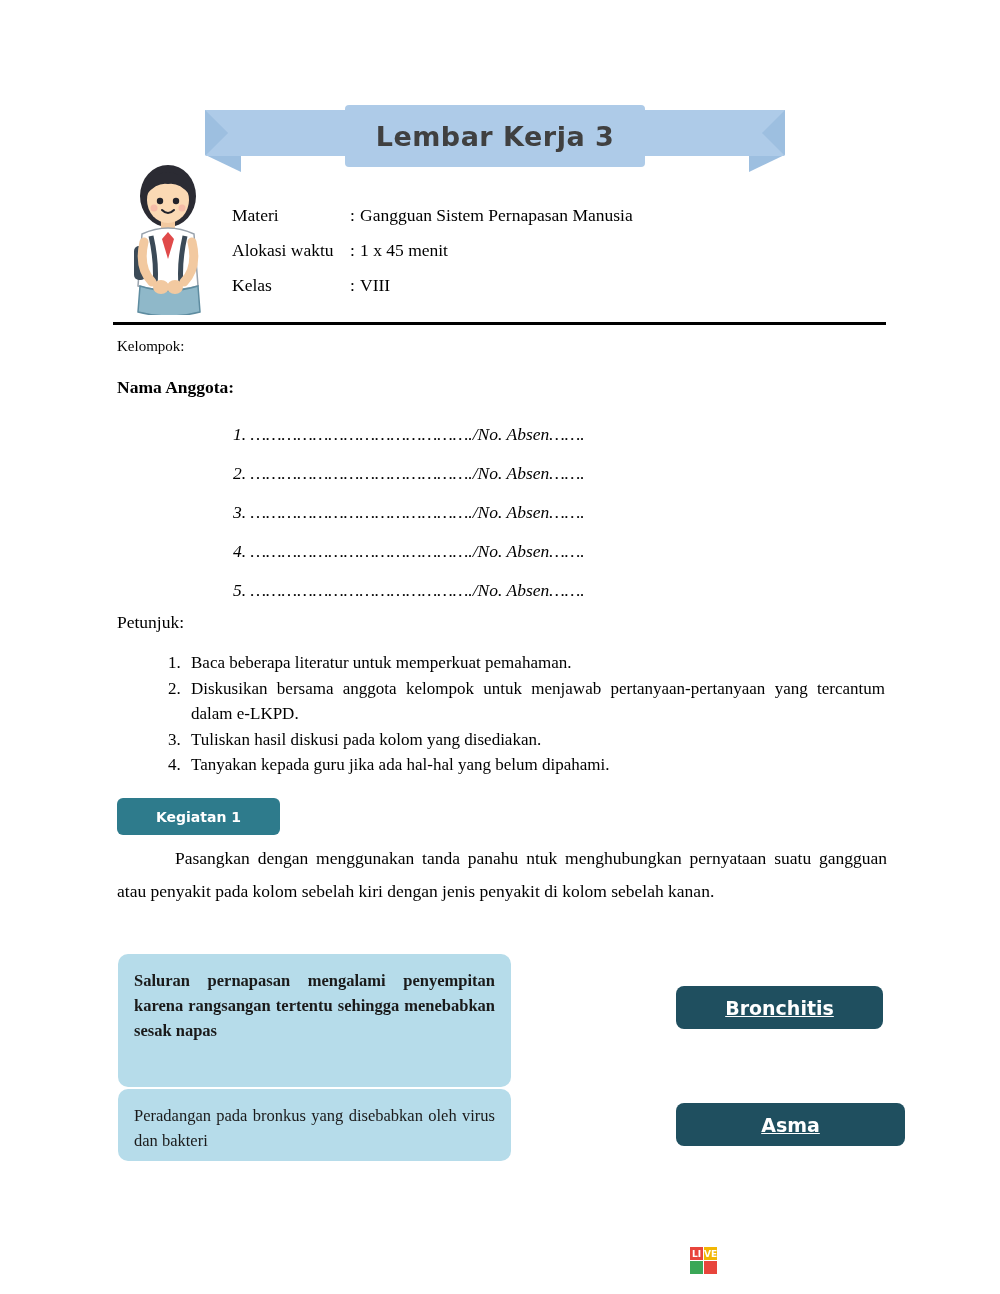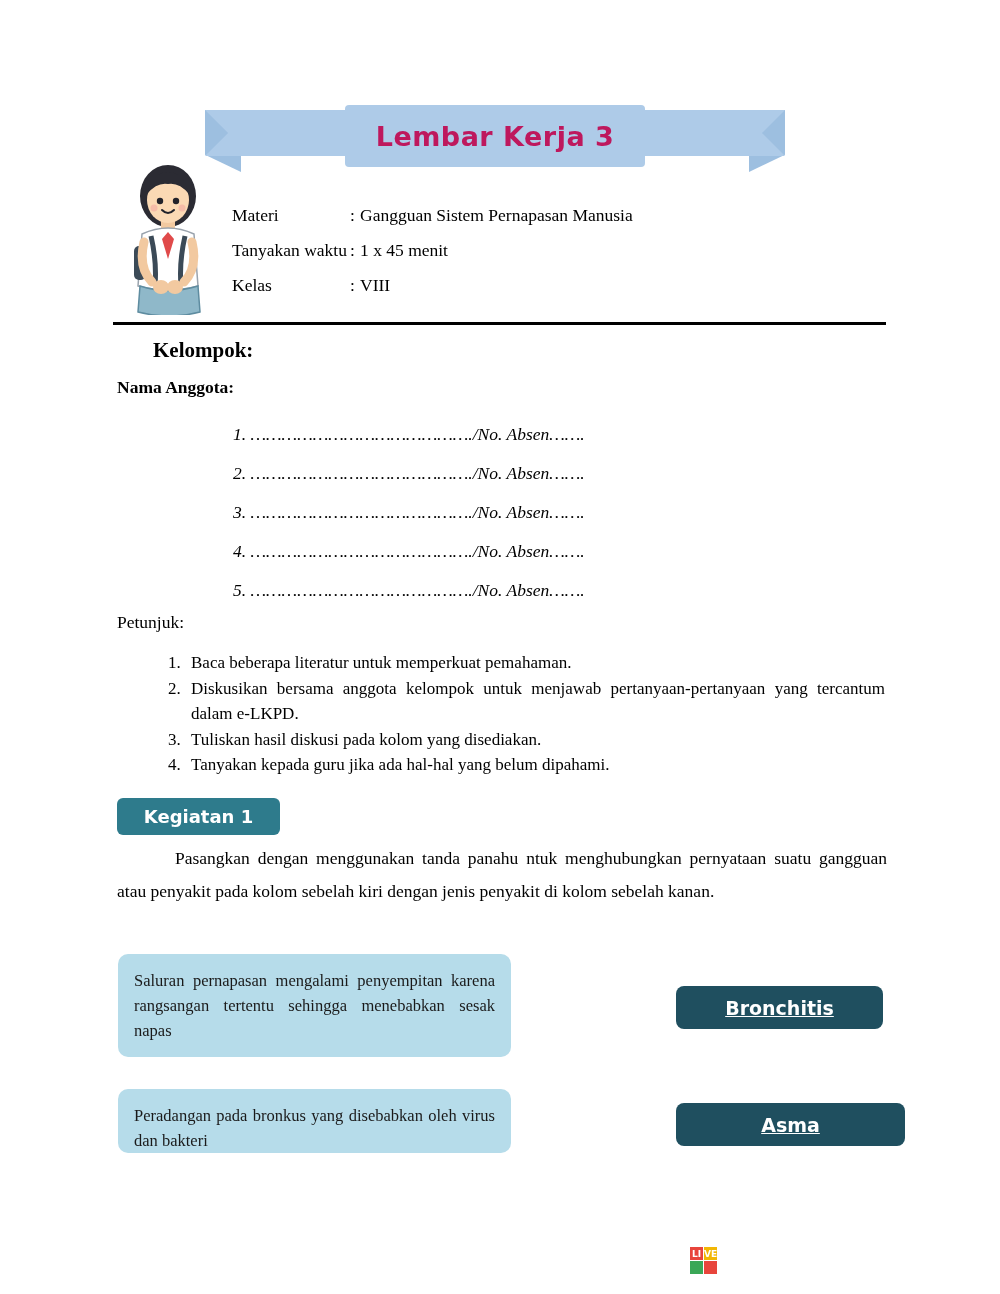--- a/index.html
+++ b/index.html
@@ -72,21 +72,21 @@
     background: #aecbe8;
     border-radius: 4px;
     display: flex;
     align-items: center;
     justify-content: center;
   }
   .banner-title {
     font-family: "DejaVu Sans", sans-serif;
     font-weight: bold;
     font-size: 27px;
-    color: #be185d;
+    color: #404040;
     letter-spacing: 0.5px;
   }
 
   
   .character {
     position: absolute;
     left: 118px;
     top: 160px;
     width: 100px;
     height: 155px;
@@ -111,23 +111,22 @@
     top: 322px;
     width: 773px;
     border-top: 3px solid #000;
   }
 
   
   .kelompok {
     position: absolute;
     left: 117px;
     top: 338px;
-    font-size: 21px;
-    font-weight: bold;
-    margin-left: 36px;
+    font-size: 15px;
+    font-weight: normal;
   }
   .nama-anggota {
     position: absolute;
     left: 117px;
     top: 377px;
     font-size: 17.5px;
     font-weight: bold;
   }
   .member-list {
     position: absolute;
@@ -175,21 +174,21 @@
     height: 37px;
     background: #2e7b8c;
     border-radius: 6px;
     display: flex;
     align-items: center;
     justify-content: center;
   }
   .kegiatan-badge span {
     font-family: "DejaVu Sans", sans-serif;
     font-weight: bold;
-    font-size: 18px;
+    font-size: 14px;
     color: #ffffff;
   }
 
   .kegiatan-text {
     position: absolute;
     left: 117px;
     top: 842px;
     width: 770px;
     font-size: 17.5px;
     line-height: 33px;
@@ -206,27 +205,28 @@
     box-sizing: border-box;
     font-size: 16.5px;
     line-height: 25px;
     text-align: justify;
     color: #1a1a1a;
   }
   .stmt-1 {
     left: 118px;
     top: 954px;
     width: 393px;
-    height: 103px;
+    height: 133px;
+    font-weight: bold;
   }
   .stmt-2 {
     left: 118px;
     top: 1089px;
     width: 393px;
-    height: 64px;
+    height: 72px;
   }
 
   .ansbox {
     position: absolute;
     background: #1f4f5f;
     border-radius: 8px;
     display: flex;
     align-items: center;
     justify-content: center;
     font-family: "DejaVu Sans", sans-serif;
@@ -337,21 +337,21 @@
     </svg>
   </div>
 
   <div class="header-info">
     <div class="hi-row">
       <div class="hi-label">Materi</div>
       <div class="hi-sep">:</div>
       <div class="hi-value">Gangguan Sistem Pernapasan Manusia</div>
     </div>
     <div class="hi-row">
-      <div class="hi-label">Tanyakan waktu</div>
+      <div class="hi-label">Alokasi waktu</div>
       <div class="hi-sep">:</div>
       <div class="hi-value">1 x 45 menit</div>
     </div>
     <div class="hi-row">
       <div class="hi-label">Kelas</div>
       <div class="hi-sep">:</div>
       <div class="hi-value">VIII</div>
     </div>
   </div>
 

